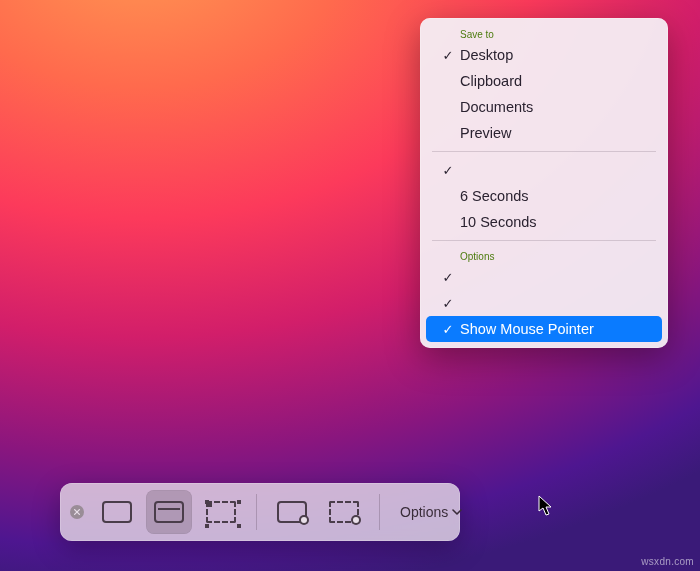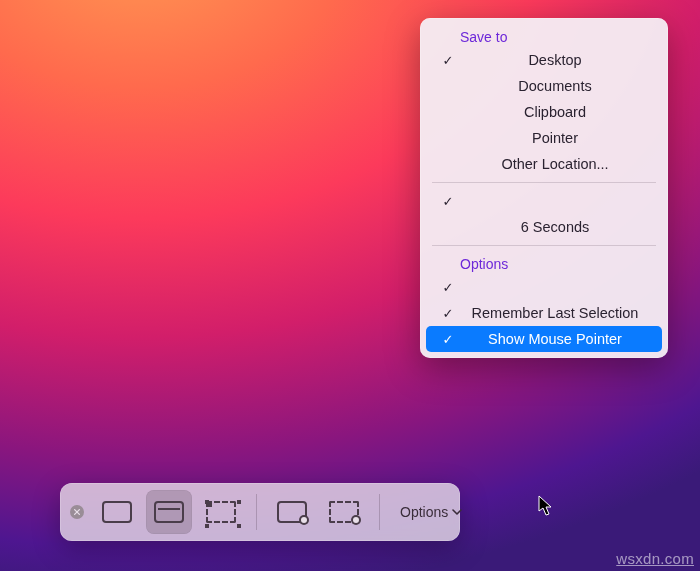--- a/index.html
+++ b/index.html
@@ -64,48 +64,48 @@
     top: 18px; left: 420px;
     width: 248px;
     background: rgba(244,238,244,.95);
     border-radius: 10px;
     box-shadow: 0 10px 34px rgba(0,0,0,.35), inset 0 0 0 .5px rgba(255,255,255,.5);
     padding: 6px 0;
     font-size: 14.5px;
     color: #2a2230;
   }
   .menu .section-title {
-    color: #6d28d9; font-size: 14px;
+    color: #4d7c0f; font-size: 10px;
     padding: 5px 18px 2px 40px;
   }
   .menu .item {
     display: flex; align-items: center;
     height: 26px; padding: 0 18px 0 20px;
   }
   .menu .check {
     width: 16px; text-align: center; font-size: 13px; flex: 0 0 auto;
     color: inherit; margin-right: 4px;
   }
-  .menu .label { flex: 1 1 auto; white-space: nowrap; text-align: center; }
+  .menu .label { flex: 1 1 auto; white-space: nowrap; }
   .menu .item.highlight {
     background: #0a7bff; color: #fff; border-radius: 5px; margin: 0 6px;
     padding-left: 14px; padding-right: 12px;
   }
   .menu hr {
     border: none; border-top: 1px solid rgba(100,80,100,.22);
     margin: 5px 12px;
   }
   .cursor {
     position: absolute; top: 495px; left: 538px; width: 16px; height: 22px;
     pointer-events: none;
   }
   .watermark {
     position: absolute; right: 6px; bottom: 4px;
-    font-size: 15px; color: rgba(255,255,255,.55);
-    letter-spacing: .3px; font-family: Arial, sans-serif; text-decoration: underline;
+    font-size: 10px; color: rgba(255,255,255,.55);
+    letter-spacing: .3px; font-family: Arial, sans-serif;
   }
 </style>
 </head>
 <body>
 
 <div class="wallpaper"></div>
 
 <div class="toolbar">
   <div class="close-dot">
     <svg viewBox="0 0 10 10">
@@ -147,54 +147,53 @@
 </div>
 
 <div class="menu">
   <div class="section-title">Save to</div>
   <div class="item">
     <span class="check">✓</span>
     <span class="label">Desktop</span>
   </div>
   <div class="item">
     <span class="check"></span>
+    <span class="label">Clipboard</span>
+  </div>
+  <div class="item">
+    <span class="check"></span>
     <span class="label">Documents</span>
   </div>
   <div class="item">
     <span class="check"></span>
-    <span class="label">Clipboard</span>
-  </div>
-  <div class="item">
-    <span class="check"></span>
-    <span class="label">Pointer</span>
-  </div>
-  <div class="item">
-    <span class="check"></span>
-    <span class="label">Other Location...</span>
+    <span class="label">Preview</span>
   </div>
 
   <hr>
 
   <div class="item">
     <span class="check">✓</span>
   </div>
   <div class="item">
     <span class="check"></span>
     <span class="label">6 Seconds</span>
   </div>
+  <div class="item">
+    <span class="check"></span>
+    <span class="label">10 Seconds</span>
+  </div>
 
   <hr>
 
   <div class="section-title">Options</div>
   <div class="item">
     <span class="check">✓</span>
   </div>
   <div class="item">
     <span class="check">✓</span>
-    <span class="label">Remember Last Selection</span>
   </div>
   <div class="item highlight">
     <span class="check">✓</span>
     <span class="label">Show Mouse Pointer</span>
   </div>
 </div>
 
 <svg class="cursor" viewBox="0 0 16 22">
   <path d="M1 1 L1 16 L5 13 L8 20 L11 19 L8 12 L13 12 Z" fill="#000" stroke="#fff" stroke-width="1"></path>
 </svg>

